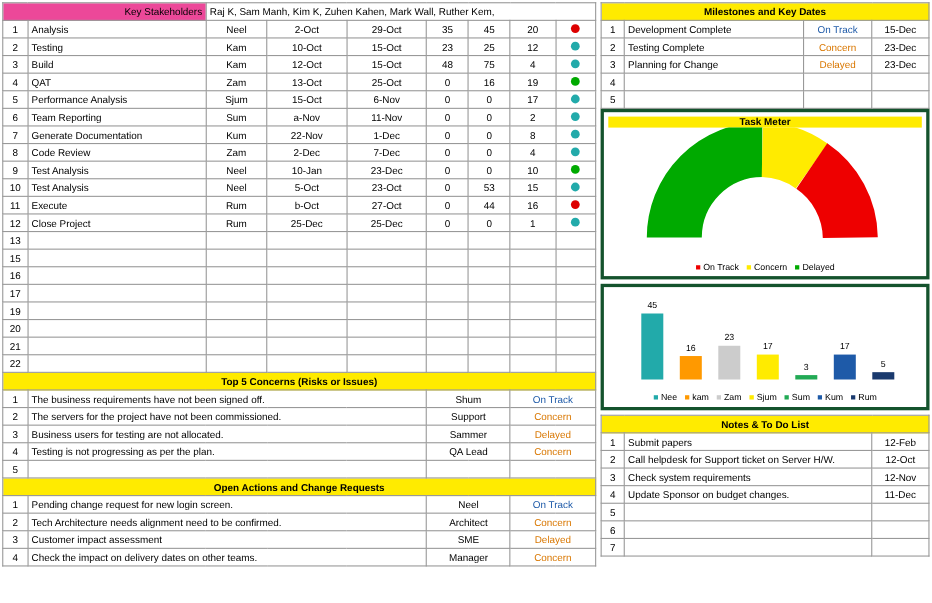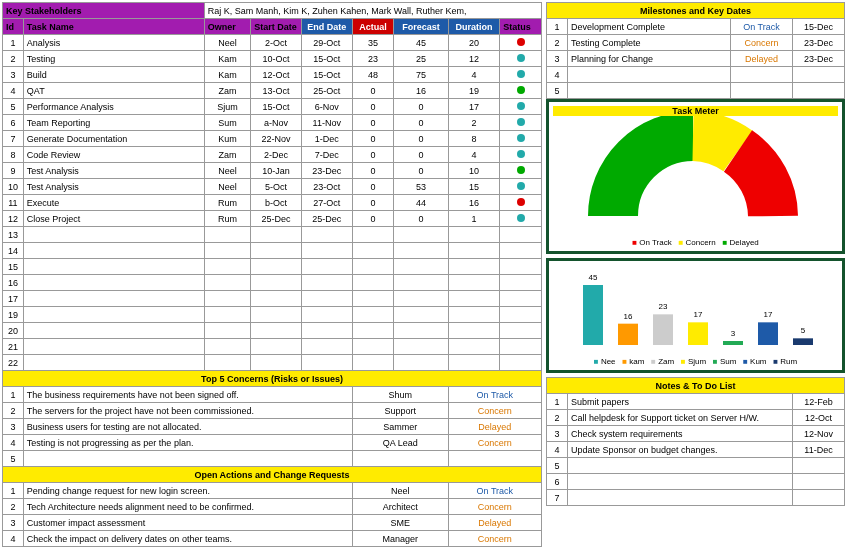--- a/index.html
+++ b/index.html
@@ -1,18 +1,18 @@
 <!DOCTYPE html>
 <html><head>
 <meta charset="utf-8">
 <style>
 body{margin:0;font-family:Arial,sans-serif;font-size:9px;background:#fff;color:#000}
 table{border-collapse:collapse}
 td,th{border:1px solid #999;padding:1px 3px;height:13px;font-size:9px;vertical-align:middle}
-.hdr{background:#a21caf;font-weight:bold;text-align:left}
+.hdr{background:#ec4899;font-weight:normal;text-align:right}
 .hdr-blue{background:#1e5aa8;color:#fff;font-weight:bold;text-align:center}
 .hdr-red{background:#c00;color:#fff;font-weight:bold;text-align:center}
 .section{background:#ffeb00;font-weight:bold;text-align:center}
 .s-track{color:#1e5aa8}
 .s-concern{color:#d97700}
 .s-delayed{color:#d97700}
 .dot{width:8px;height:8px;border-radius:50%;display:inline-block}
 .d-green{background:#0a0}
 .d-teal{background:#2aa}
 .d-red{background:#d00}
@@ -26,31 +26,20 @@
 <body>
 
 <div class="wrap">
 <div class="left">
 <table style="width:100%">
 <tbody>
           <tr>
             <td class="hdr" colspan="2">Key Stakeholders</td>
             <td colspan="7">Raj K, Sam Manh, Kim K, Zuhen Kahen, Mark Wall, Ruther Kem,</td>
           </tr>
-<tr>
-<td class="hdr" style="width:14px">Id</td>
-<td class="hdr" style="width:180px">Task Name</td>
-<td class="hdr" style="width:40px">Owner</td>
-<td class="hdr" style="width:45px">Start Date</td>
-<td class="hdr-blue" style="width:45px">End Date</td>
-<td class="hdr-red" style="width:35px">Actual</td>
-<td class="hdr-blue" style="width:48px">Forecast</td>
-<td class="hdr-blue" style="width:45px">Duration</td>
-<td class="hdr" style="width:35px">Status</td>
-</tr>
 </tbody>
         <tbody id="task-rows">
           <tr>
             <td class="ct">1</td>
             <td>Analysis</td>
             <td class="ct">Neel</td>
             <td class="ct">2-Oct</td>
             <td class="ct">29-Oct</td>
             <td class="ct">35</td>
             <td class="ct">45</td>
@@ -173,31 +162,20 @@
             <td class="ct">Rum</td>
             <td class="ct">25-Dec</td>
             <td class="ct">25-Dec</td>
             <td class="ct">0</td>
             <td class="ct">0</td>
             <td class="ct">1</td>
             <td class="ct"><span class="dot d-teal"></span></td>
           </tr>
           <tr>
             <td class="ct">13</td>
-            <td></td>
-            <td></td>
-            <td></td>
-            <td></td>
-            <td></td>
-            <td></td>
-            <td></td>
-            <td></td>
-          </tr>
-          <tr>
-            <td class="ct">14</td>
             <td></td>
             <td></td>
             <td></td>
             <td></td>
             <td></td>
             <td></td>
             <td></td>
             <td></td>
           </tr>
           <tr>

